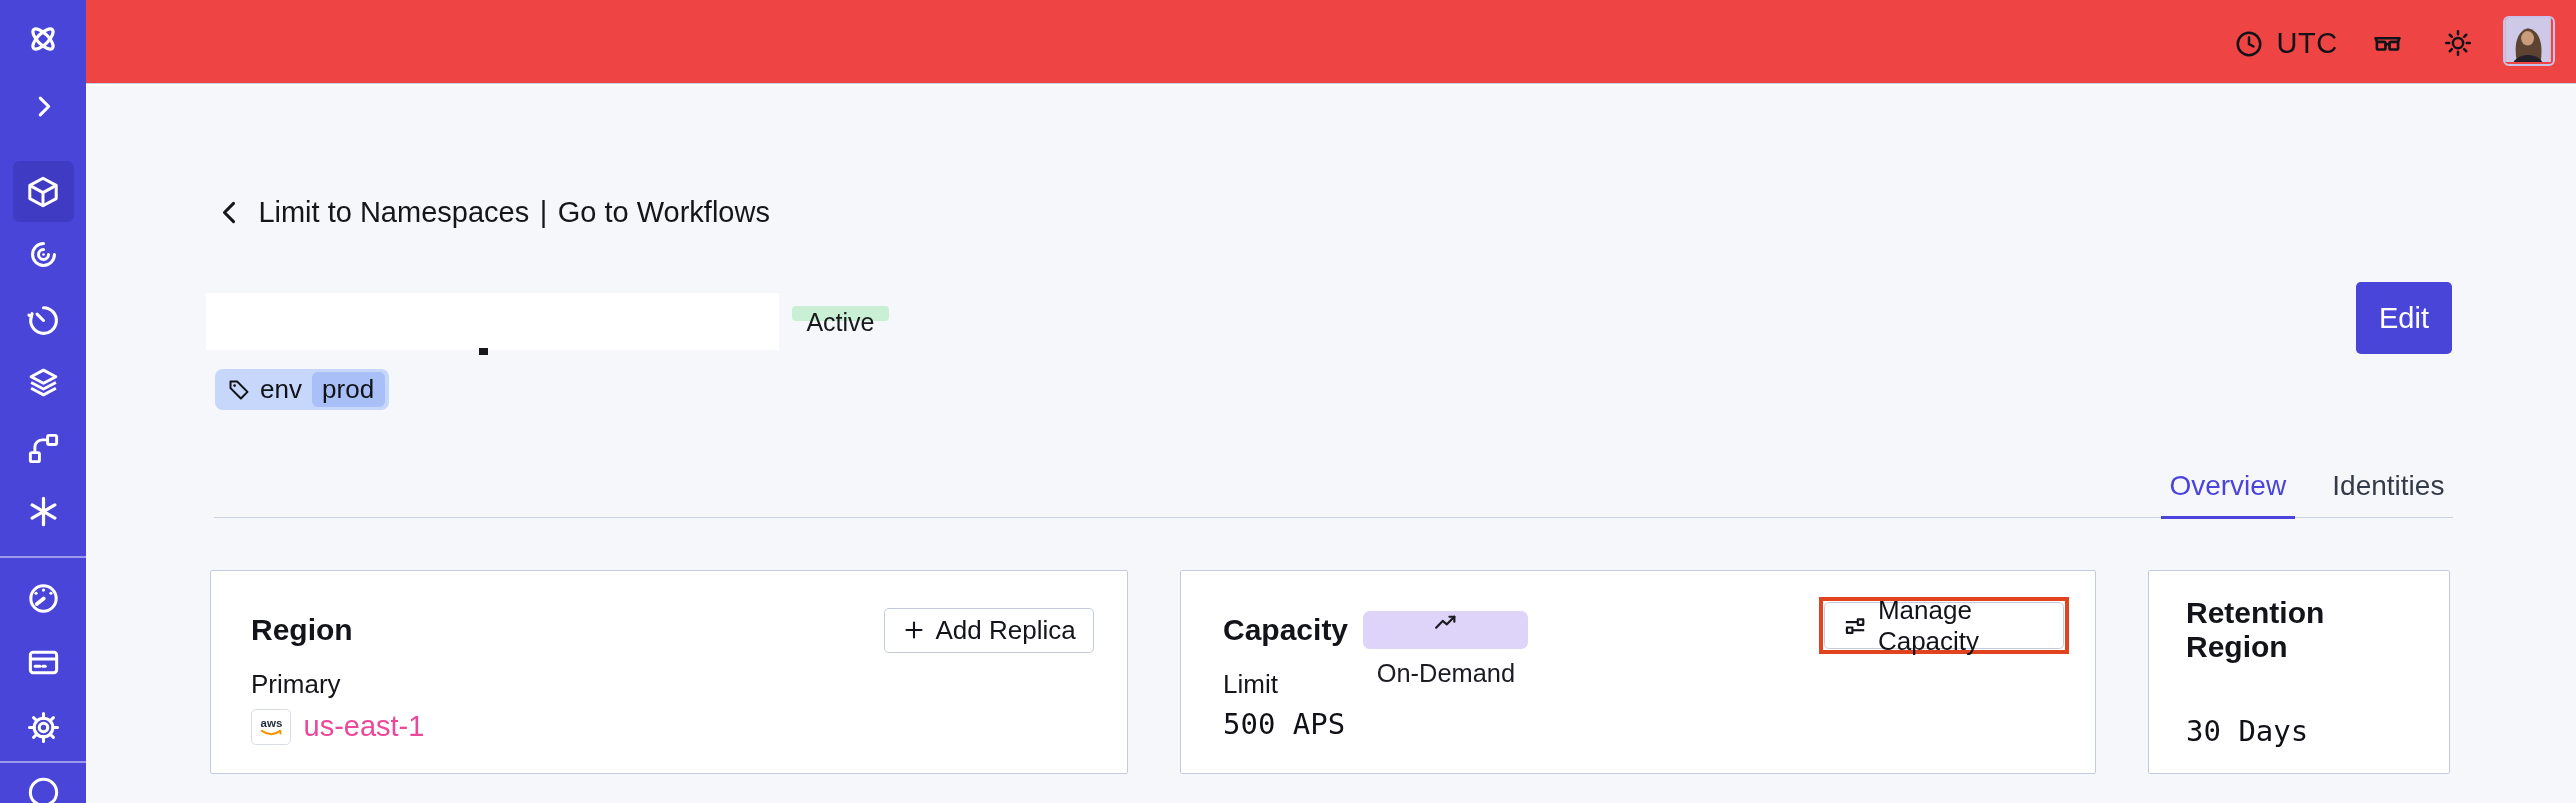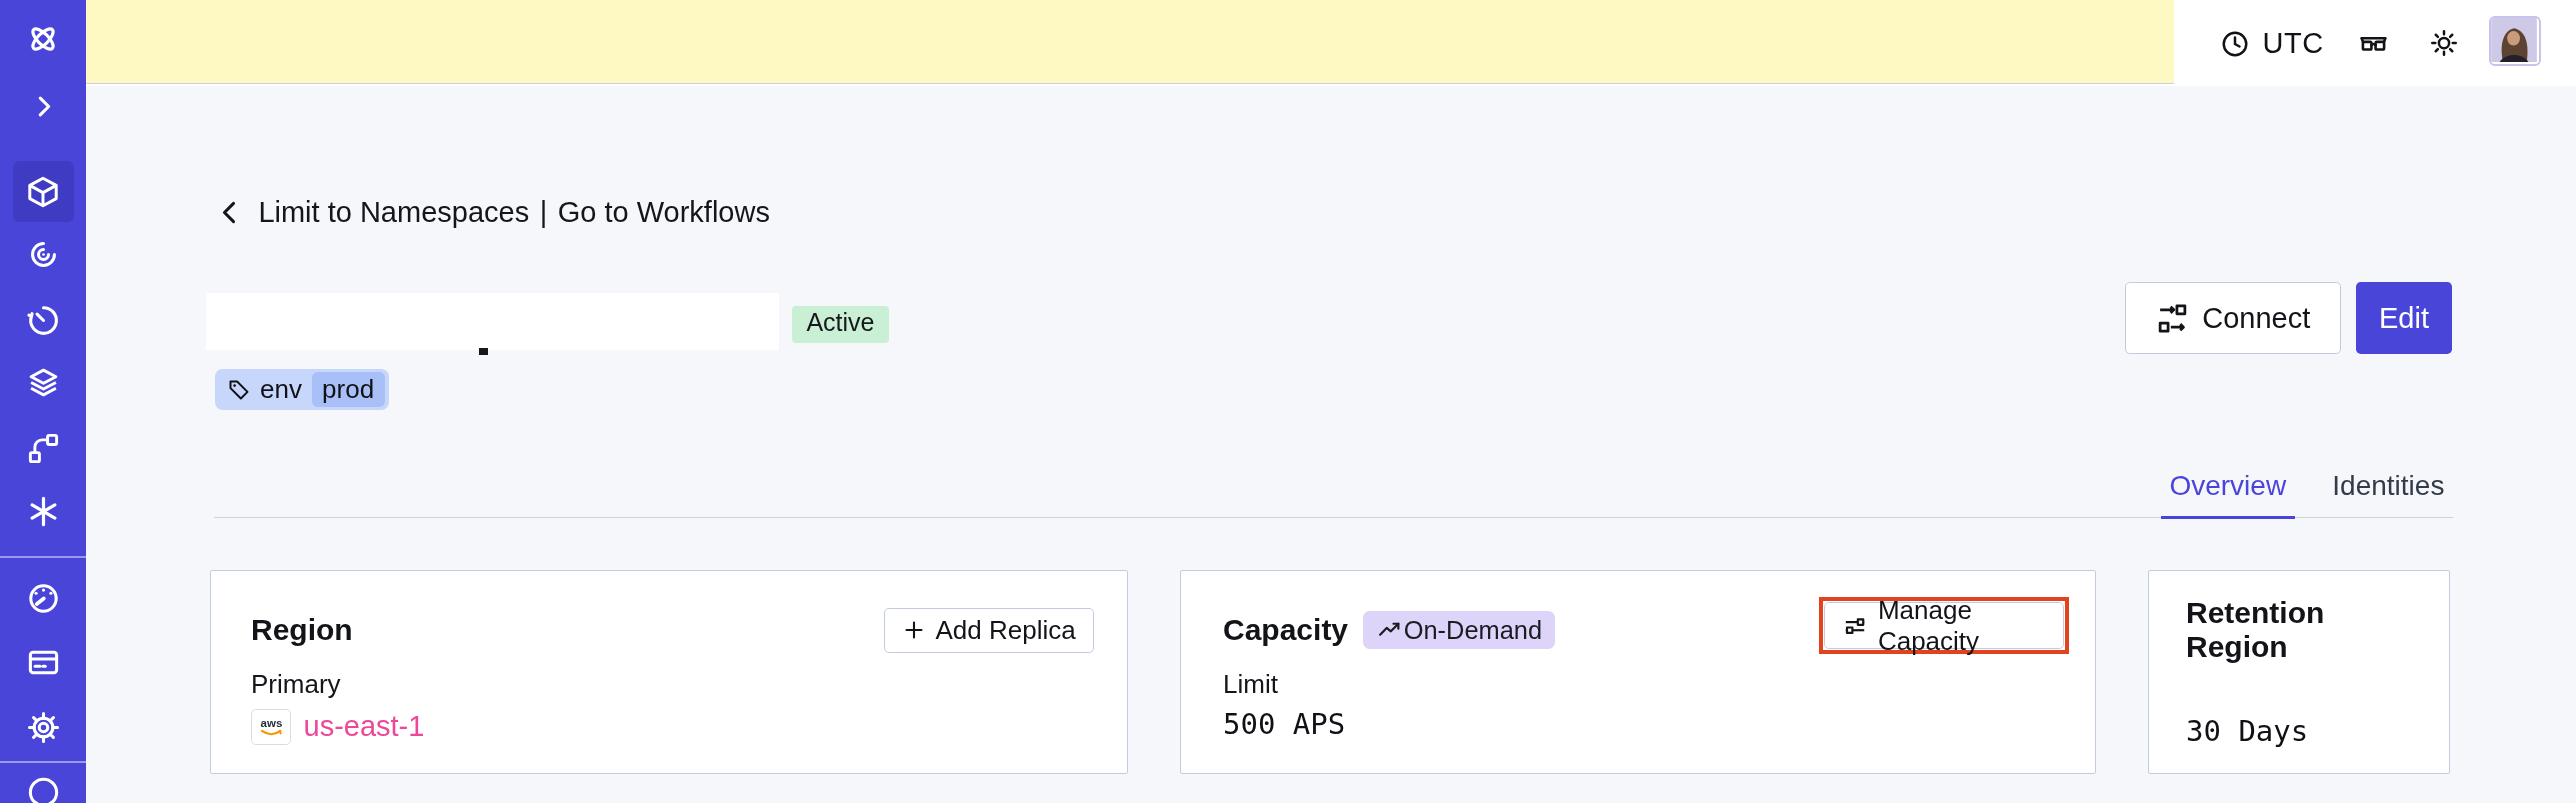--- a/index.html
+++ b/index.html
@@ -7,35 +7,35 @@
               font-family:"Liberation Sans", sans-serif; color:#15161b; }
   svg { display:block; }
 
   
   .sidebar { position:absolute; left:0; top:0; width:86px; height:804px; background:#4a45d9; z-index:5; }
   .side-item { position:absolute; left:0; width:86px; display:flex; justify-content:center; align-items:center; height:54px; cursor:pointer; }
   .side-active-bg { position:absolute; left:12.5px; top:161px; width:61px; height:61px; background:#3f3bc2; border-radius:6.7px; }
   .side-divider { position:absolute; left:0; width:86px; height:1.9px; background:rgba(255,255,255,0.45); }
 
   
-  .topbar { position:absolute; left:72px; top:0; width:2102px; height:84px; background:#fef9c3; border-bottom:1.9px solid #c9d0e2; z-index:4; }
+  .topbar { position:absolute; left:86px; top:0; width:2490px; height:84px; background:#ef4444; border-bottom:1.9px solid #c9d0e2; z-index:4; }
   .tb-item { position:absolute; display:flex; align-items:center; }
   .tz-label { font-size:29px; color:#121318; letter-spacing:0.5px; }
   .avatar { position:absolute; left:2417px; top:16.3px; width:52px; height:50px; border:2.9px solid #c8c3ea; border-radius:5.8px; overflow:hidden; cursor:pointer; }
 
   
   .main { position:absolute; left:86px; top:86px; width:2490px; height:717px; background:#f6f7fa; }
 
   .breadcrumb { position:absolute; left:130px; top:105px; height:42px; display:flex; align-items:center; gap:13.4px; }
   .crumb-text { font-size:29px; color:#15161a; display:flex; gap:10.5px; }
   .crumb-link { cursor:pointer; }
 
   .title-redaction { position:absolute; left:120px; top:207px; width:573px; height:57px; background:#ffffff; }
   .redaction-dot { position:absolute; left:393px; top:262px; width:8.6px; height:6.7px; background:#17171c; }
-  .status-badge { position:absolute; left:706px; top:220px; height:37px; padding:0 14.4px; background:#c9efd4; border-radius:4px;
+  .status-badge { position:absolute; left:706px; top:220px; height:15px; padding:0 14.4px; background:#c9efd4; border-radius:4px;
                   font-size:25px; line-height:33px; color:#17181b; }
 
   .tag-pill { position:absolute; left:129px; top:283px; height:41px; background:#c7d7fc; border-radius:7.7px;
               display:flex; align-items:center; gap:9.6px; padding:0 4.8px 0 11.5px; font-size:26px; color:#101216; }
   .tag-inner { background:#a9bff8; border-radius:5.8px; padding:1.9px 10.5px; }
 
   .btn { display:flex; align-items:center; justify-content:center; background:#fff; border:1.9px solid #c2cbde; border-radius:4.8px; cursor:pointer; color:#131419; }
   .connect-btn { position:absolute; left:2039px; top:196px; width:216px; height:72px; gap:13.4px; font-size:29px; }
   .edit-btn { position:absolute; left:2270px; top:196px; width:96px; height:72px; background:#4a45d9; border:none; color:#ffffff; font-size:29px; }
 
@@ -51,22 +51,22 @@
   .card-head { display:flex; align-items:center; justify-content:space-between; height:46px; }
   .card-head-left { display:flex; align-items:center; gap:15.3px; }
   .card-title { font-size:30px; font-weight:600; color:#131419; }
   .card-btn { height:45px; padding:0 17.3px; gap:9.6px; font-size:26px; }
   .card-label { margin-top:17.3px; font-size:26px; line-height:29px; color:#15161b; }
   .value-row { margin-top:9.6px; display:flex; align-items:center; gap:12.5px; }
   .value-text { font-size:29px; color:#ec4899; }
   .mono-value { font-family:"DejaVu Sans Mono", monospace; font-size:29px; color:#101116; margin-top:7.7px; line-height:35px; }
   .retention-value { margin-top:61px; }
 
-  .ondemand-pill { height:38px; display:flex; align-items:center; gap:2px; background:#ded3f8; border-radius:6.7px;
-                   padding:0 13.4px; font-size:25.4px; color:#1b1c22; }
+  .ondemand-pill { height:38px; display:flex; align-items:center; gap:23px; background:#ded3f8; border-radius:6.7px;
+                   padding:0 13.4px; font-size:25.4px; color:#1b1c22;flex-direction:column; }
 
   .aws-badge { width:40px; height:36px; background:#fff; border:1.9px solid #d8dce5; border-radius:4.8px; display:flex; align-items:center; justify-content:center; }
 
   .red-highlight { position:absolute; right:26px; top:26px; border:4.8px solid #e2431f; padding:1px; }
   .red-highlight .card-btn { width:240px; height:47px; }
 </style>
 </head>
 <body>
 
 <div class="sidebar">
@@ -260,31 +260,20 @@
     <span>
       <svg width="24" height="24" viewBox="0 0 24 24" fill="none" stroke="#101216" stroke-width="2" stroke-linejoin="round">
         <path d="M3.5 3.5 h6.6 l10.4 10.4 -6.6 6.6 L3.5 10.1 Z"></path>
         <circle cx="7.6" cy="7.6" r="1.3" fill="#101216" stroke="none"></circle>
       </svg>
     </span>
     <span>env</span>
     <span class="tag-inner">prod</span>
   </div>
 
-  <div class="btn connect-btn">
-    <span>
-      <svg width="33" height="33" viewBox="0 0 24 24" fill="none" stroke="#131419" stroke-width="2" stroke-linejoin="round">
-        <rect x="15.2" y="2.8" width="5.8" height="5.8"></rect>
-        <path d="M3 5.7 H12.6 M10.6 3.5 L13 5.7 L10.6 7.9"></path>
-        <rect x="3" y="15.4" width="5.8" height="5.8"></rect>
-        <path d="M10.8 18.3 H19.6 M17.6 16.1 L20 18.3 L17.6 20.5"></path>
-      </svg>
-    </span>
-    <span>Connect</span>
-  </div>
   <div class="btn edit-btn">
     <span>Edit</span>
   </div>
 
   <div class="tabs-row">
     <div class="tab active">Overview</div>
     <div class="tab">Identities</div>
   </div>
 
   <div class="cards">

